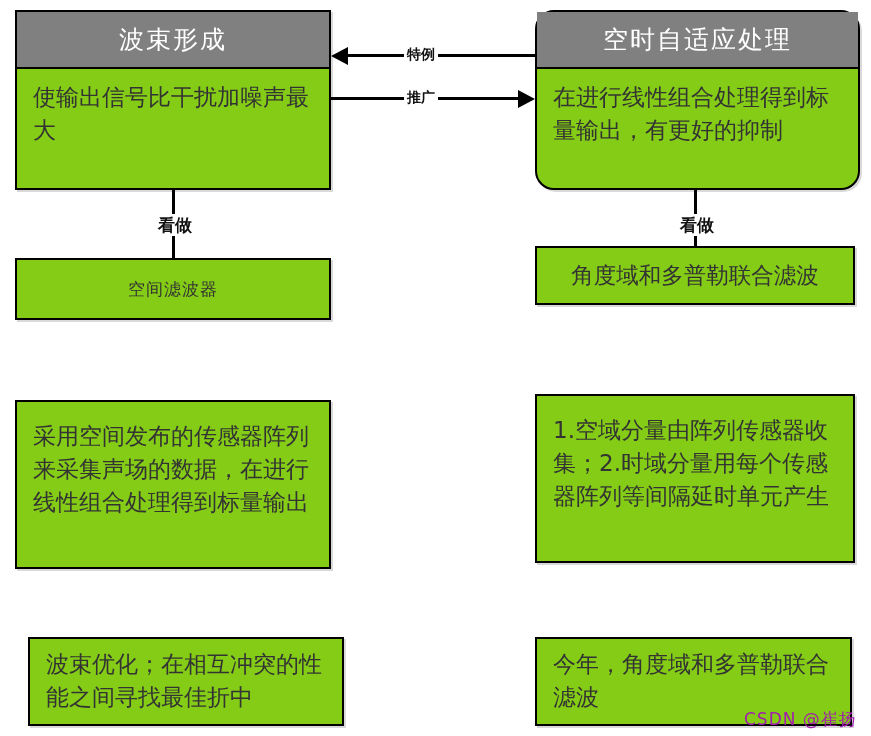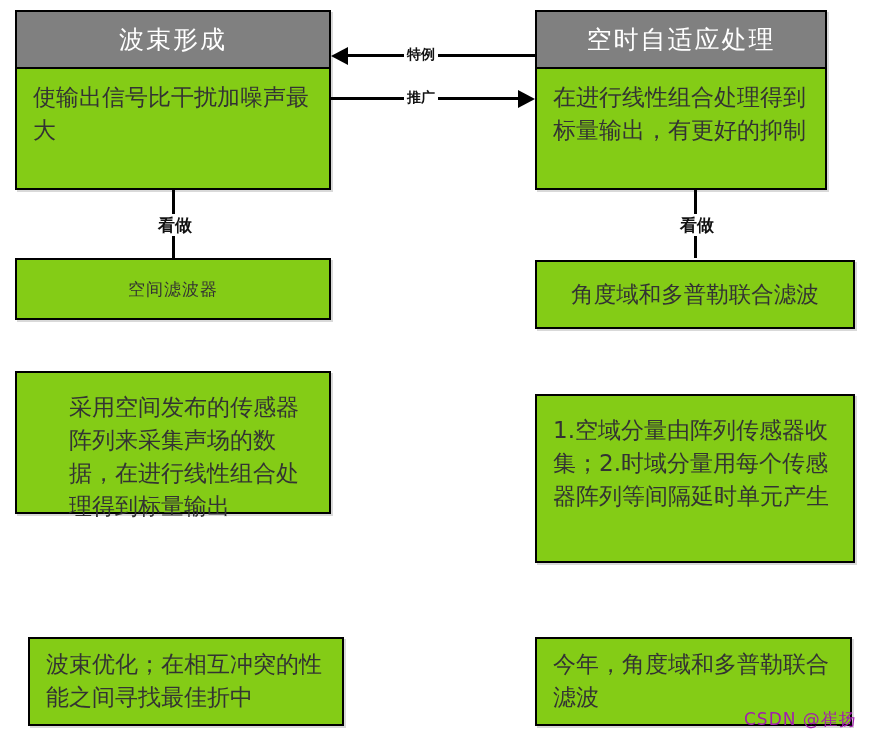--- a/index.html
+++ b/index.html
@@ -121,21 +121,21 @@
 </head>
 <body>
 
 <div class="canvas">
 
   <div class="box" style="left:15px; top:10px; width:316px; height:180px;">
     <div class="hdr">波束形成</div>
     <div class="body-txt">使输出信号比干扰加噪声最大</div>
   </div>
 
-  <div class="box" style="left:535px; top:10px; width:292px; height:180px;">
+  <div class="box" style="left:535px; top:10px; width:325px; height:180px;border-radius:19px;">
     <div class="hdr">空时自适应处理</div>
     <div class="body-txt">在进行线性组合处理得到标量输出，有更好的抑制</div>
   </div>
 
   <div class="conn hline" style="left:348px; top:54px; width:187px;"></div>
   <div class="arrow-head arrow-left" style="left:331px; top:47px;"></div>
   <div class="edge-label" style="left:404px; top:43px;">特例</div>
 
   <div class="conn hline" style="left:331px; top:97px; width:187px;"></div>
   <div class="arrow-head arrow-right" style="left:518px; top:90px;"></div>
@@ -144,25 +144,25 @@
   <div class="conn vline" style="left:172px; top:190px; height:68px;"></div>
   <div class="edge-label small" style="left:155px; top:214px;">看做</div>
 
   <div class="conn vline" style="left:694px; top:190px; height:68px;"></div>
   <div class="edge-label small" style="left:677px; top:214px;">看做</div>
 
   <div class="box thin" style="left:15px; top:258px; width:316px; height:62px;">
     <div class="center-txt">空间滤波器</div>
   </div>
 
-  <div class="box thin" style="left:535px; top:260px; width:320px; height:69px;">
+  <div class="box thin" style="left:535px; top:246px; width:320px; height:59px;">
     <div class="center-txt tight">角度域和多普勒联合滤波</div>
   </div>
 
-  <div class="box thin" style="left:15px; top:371px; width:316px; height:143px;padding-left:36px;">
+  <div class="box thin" style="left:15px; top:400px; width:316px; height:169px;">
     <div class="body-txt" style="padding-top:18px;">采用空间发布的传感器阵列来采集声场的数据，在进行线性组合处理得到标量输出</div>
   </div>
 
   <div class="box thin" style="left:535px; top:394px; width:320px; height:169px;">
     <div class="body-txt" style="padding-top:18px;">1.空域分量由阵列传感器收集；2.时域分量用每个传感器阵列等间隔延时单元产生</div>
   </div>
 
   <div class="box thin" style="left:28px; top:637px; width:316px; height:89px;">
     <div class="body-txt" style="padding-top:9px;">波束优化；在相互冲突的性能之间寻找最佳折中</div>
   </div>

